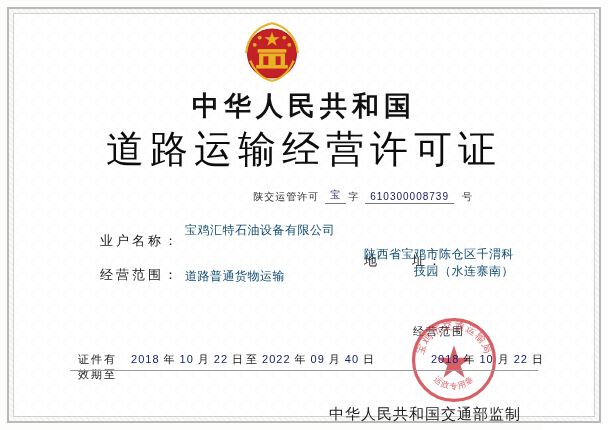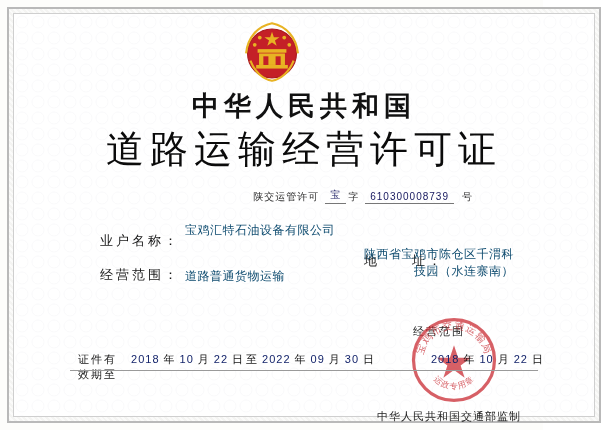--- a/index.html
+++ b/index.html
@@ -180,21 +180,21 @@
     left: 70px;
     top: 370px;
     width: 468px;
     border-bottom: 1px solid #9a9a9a;
   }
 
   .footer {
     position: absolute;
     right: 22px;
     bottom: 6px;
-    font-size: 11px;
+    font-size: 15px;
     color: #1b1b1b;
     letter-spacing: 1px;
   }
 </style>
 </head>
 <body>
 
 <div class="page">
 
   <div class="border-outer"></div>
@@ -274,21 +274,21 @@
     <span class="u">年</span>
     <span class="num">10</span>
     <span class="u">月</span>
     <span class="num">22</span>
     <span class="u">日</span>
     <span class="u">至</span>
     <span class="num">2022</span>
     <span class="u">年</span>
     <span class="num">09</span>
     <span class="u">月</span>
-    <span class="num">30</span>
+    <span class="num">40</span>
     <span class="u">日</span>
     <span style="display:inline-block;width:86px"></span>
     <span class="num">2018</span>
     <span class="u">年</span>
     <span class="num">10</span>
     <span class="u">月</span>
     <span class="num">22</span>
     <span class="u">日</span>
   </div>
 

